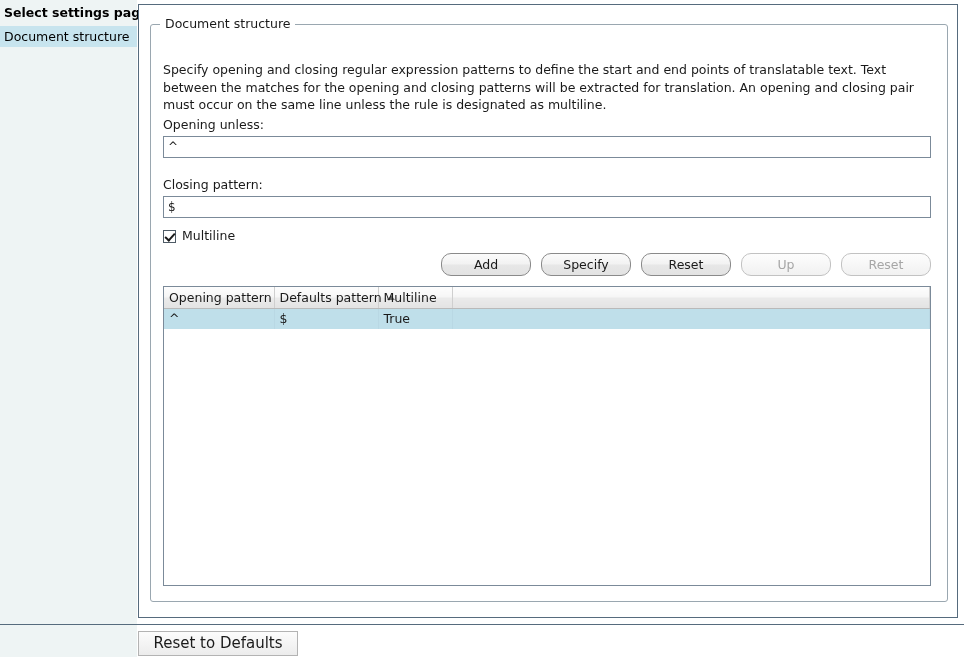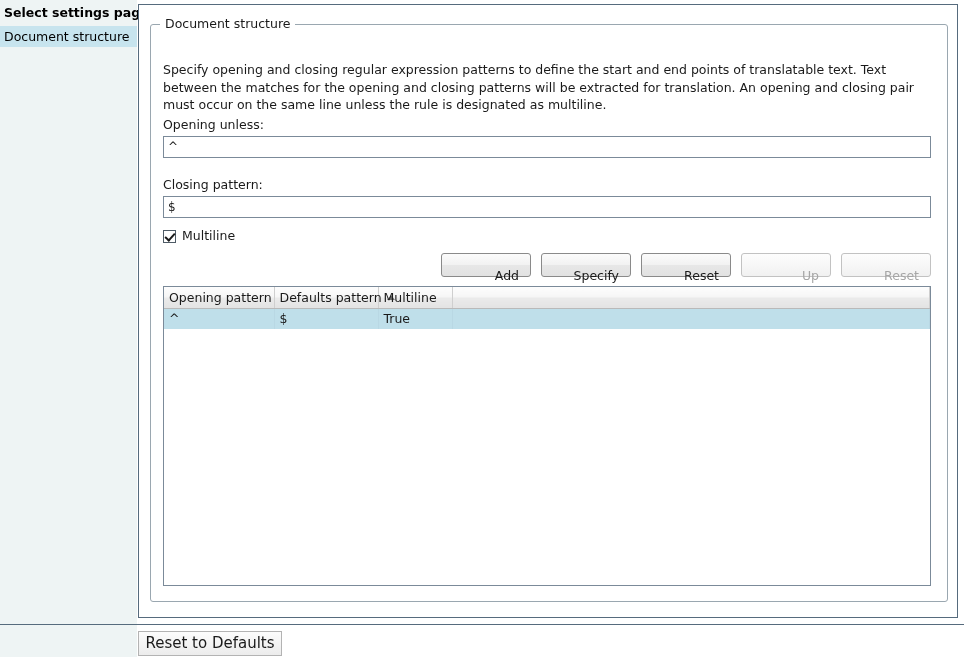--- a/index.html
+++ b/index.html
@@ -186,29 +186,29 @@
     top: 237px;
     width: 490px;
     display: flex;
     gap: 10px;
   }
   .btn {
     width: 90px;
     height: 23px;
     box-sizing: border-box;
     border: 1px solid #8a8a8a;
-    border-radius: 3px;
+    border-radius: 10px;
     background: linear-gradient(to bottom, #fbfbfb 0%, #f2f2f2 48%, #e7e7e7 52%, #e2e2e2 100%);
     font-family: "DejaVu Sans", sans-serif;
     font-size: 12.5px;
     color: #1a1a1a;
-    text-align: right;
+    text-align: center;
     line-height: 21px;
     cursor: default;
-    padding: 11px;
+    padding: 0;
   }
   .btn.disabled {
     color: #a6a6a6;
     border-color: #c2c2c2;
     background: linear-gradient(to bottom, #fdfdfd 0%, #f7f7f7 50%, #f1f1f1 100%);
   }
 
   
   .table-wrap {
     position: absolute;
@@ -273,21 +273,21 @@
     width: 964px;
     height: 0;
     border-top: 1px solid #566b7d;
   }
 
   
   .reset-btn {
     position: absolute;
     left: 138px;
     top: 631px;
-    width: 144px;
+    width: 160px;
     height: 25px;
     box-sizing: border-box;
     border: 1px solid #b3b3b3;
     background: linear-gradient(to bottom, #fcfcfc 0%, #f4f4f4 50%, #ececec 100%);
     font-family: "DejaVu Sans", sans-serif;
     font-size: 15px;
     color: #1a1a1a;
     text-align: center;
     line-height: 23px;
     cursor: default;

